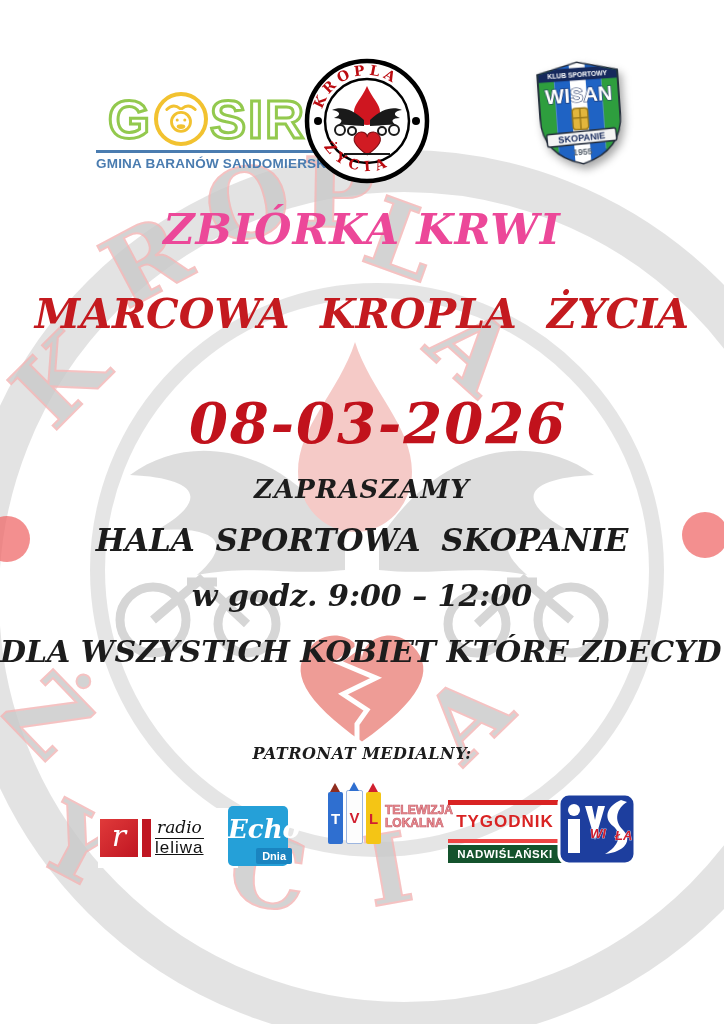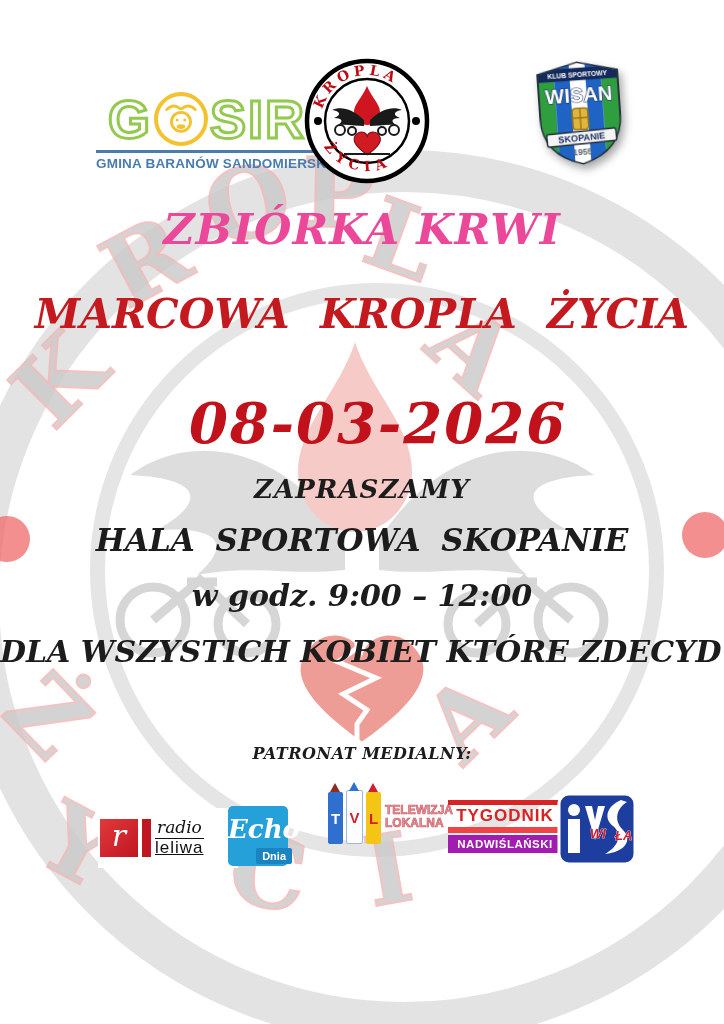--- a/index.html
+++ b/index.html
@@ -81,23 +81,23 @@
     display:flex; align-items:center; justify-content:center;}
   .tvl-tip{position:absolute; top:-9px; left:2px; width:0; height:0;
     border-left:5.5px solid transparent; border-right:5.5px solid transparent;}
   .tvl-b1{background:#2f6fd0; color:#fff;}
   .tvl-b2{background:#fdfdfd; border:1px solid #9db6e0; color:#d11f2f;}
   .tvl-b3{background:#f4c515; color:#d11f2f;}
   .tvl-txt{font-family:"Liberation Sans",sans-serif; font-weight:bold; font-size:12px;
     line-height:1.1; color:#ef8f8f; -webkit-text-stroke:.6px #c05a6a; text-align:left;}
   .tygodnik{left:448px; top:800px; width:114px; text-align:center;
     font-family:"Liberation Sans",sans-serif;}
-  .tygodnik-top{border-top:5px solid #d92323; border-bottom:6px solid #ef4444;
-    color:#d92323; font-weight:bold; font-size:17px; letter-spacing:1px; padding:1px 0;}
-  .tygodnik-bot{background:#a21caf; color:#fff; font-weight:bold; font-size:11.5px;
+  .tygodnik-top{border-top:5px solid #d92323; border-bottom:4px solid #ef4444;
+    color:#d92323; font-weight:bold; font-size:17px; letter-spacing:1px; padding:7px 0;}
+  .tygodnik-bot{background:#14532d; color:#fff; font-weight:bold; font-size:11.5px;
     letter-spacing:.5px; padding:3px 0; margin-top:2px;}
   .itv{left:557px; top:792px;}
 </style>
 </head>
 <body>
 
 <div class="poster">
 
   <div class="wm">
     <div class="wm-ring-outer"></div>

